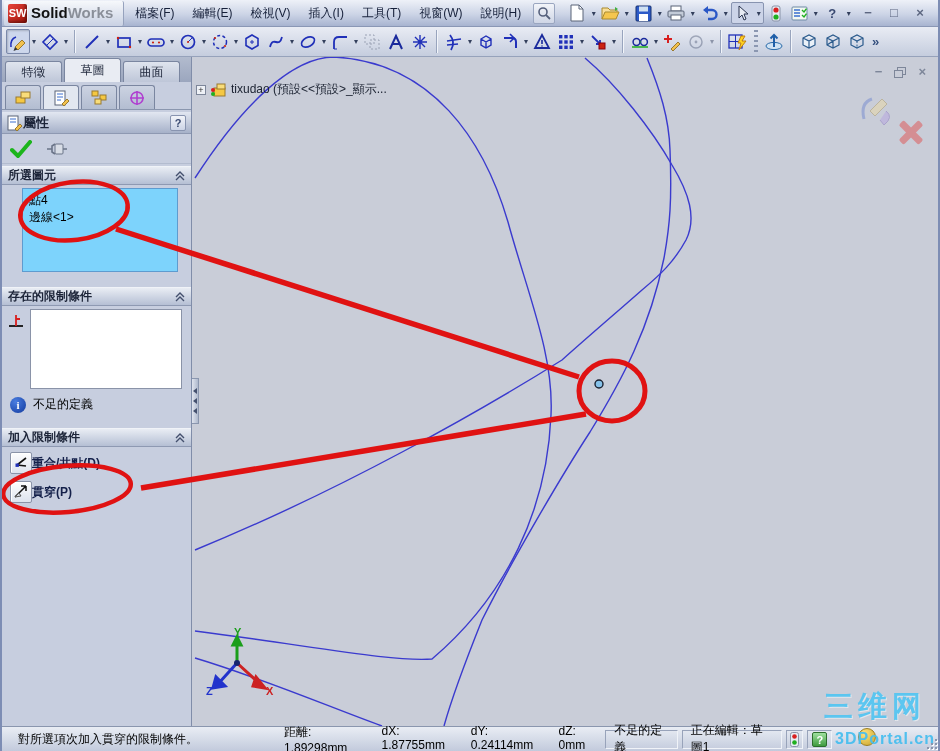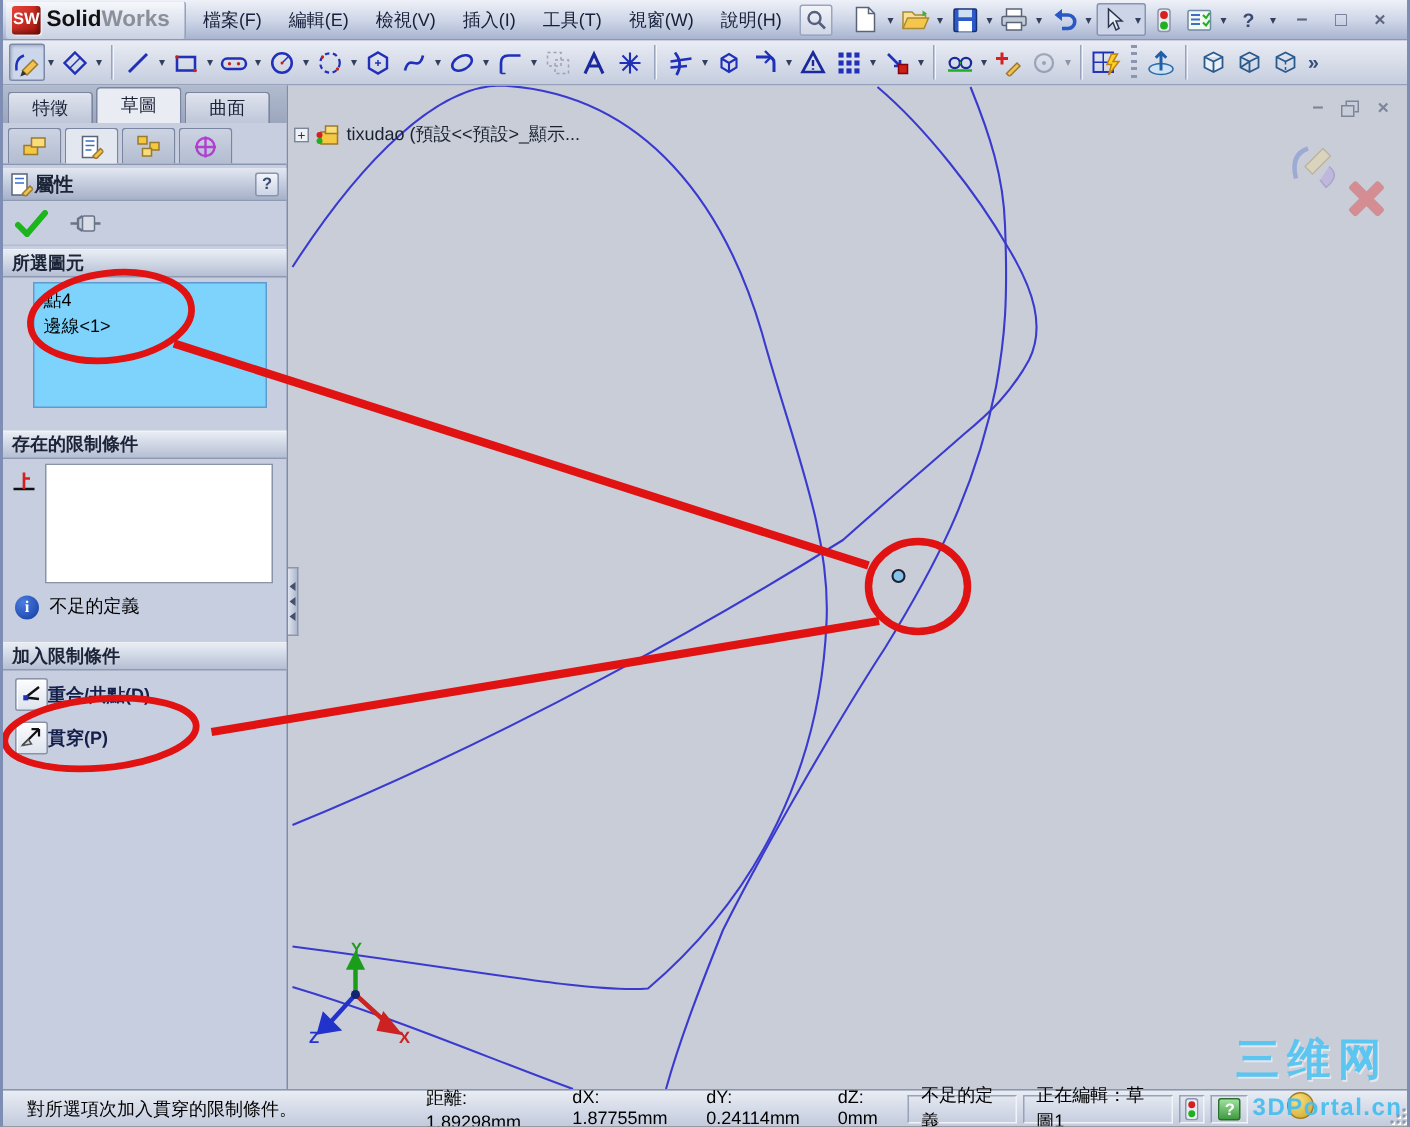--- a/index.html
+++ b/index.html
@@ -55,23 +55,23 @@
   .itab { width:36px; height:24px; display:flex; align-items:center; justify-content:center;
           background:linear-gradient(#ccd3e2,#b3bdd1); border:1px solid #7a86a0; border-bottom:none; border-radius:3px 3px 0 0; }
   .itab.active { background:#e2e7f0; }
   .pm-header { position:absolute; left:0; top:55px; width:100%; height:22px; display:flex; align-items:center; gap:1px;
                padding:0 5px; background:linear-gradient(#e2e7f1,#a6b1c9); border-bottom:1px solid #8e99b2;
                font-size:13px; font-weight:bold; color:#1c2438; }
   .pm-help { margin-left:auto; width:16px; height:16px; font-size:11px; font-weight:bold; color:#3a4a72; text-align:center;
              line-height:15px; background:linear-gradient(#f2f4f9,#ccd4e6); border:1px solid #8894b0; border-radius:2px; }
   .pm-actions { position:absolute; left:0; top:77px; width:100%; height:30px; display:flex; align-items:center; gap:14px;
                 padding-left:8px; border-bottom:1px solid #b3bccf; }
-  .sect-h { position:absolute; left:0; width:100%; height:19px; display:flex; padding:0 6px;
+  .sect-h { position:absolute; left:0; width:100%; height:19px; display:flex; align-items:center; padding:0 6px;
             background:linear-gradient(#e9edf4,#b5bfd4); border-top:1px solid #f0f3f8; border-bottom:1px solid #8e99b2;
-            font-size:12px; font-weight:bold; color:#1c2438;flex-direction:column; }
+            font-size:12px; font-weight:bold; color:#1c2438; }
   .chev { margin-left:auto; }
   .listbox-blue { position:absolute; left:20px; top:131px; width:156px; height:84px; background:#7dd3fc;
                   border:1px solid #5e9bcf; font-size:12px; color:#000; padding:3px 6px; line-height:17px; }
   .listbox-white { position:absolute; left:28px; top:252px; width:152px; height:80px; background:#fff; border:1px solid #8a93a8; }
   .perp-ic { position:absolute; left:5px; top:254px; }
   .info-row { position:absolute; left:8px; top:339px; display:flex; align-items:center; gap:7px; font-size:12px; color:#000; }
   .info-ic { width:16px; height:16px; border-radius:50%; background:radial-gradient(circle at 35% 30%, #4a7de0, #123a9e);
              color:#fff; font-size:11px; font-weight:bold; font-family:"Liberation Serif",serif; text-align:center; line-height:16px; }
   .rel-row { position:absolute; left:8px; display:flex; align-items:center; gap:0; font-size:12px; color:#14204a;font-weight:bold; }
   .rel-ic { width:22px; height:22px; background:linear-gradient(#fdfdfe,#dde3ee); border:1px solid #8a93a8; border-radius:2px;

